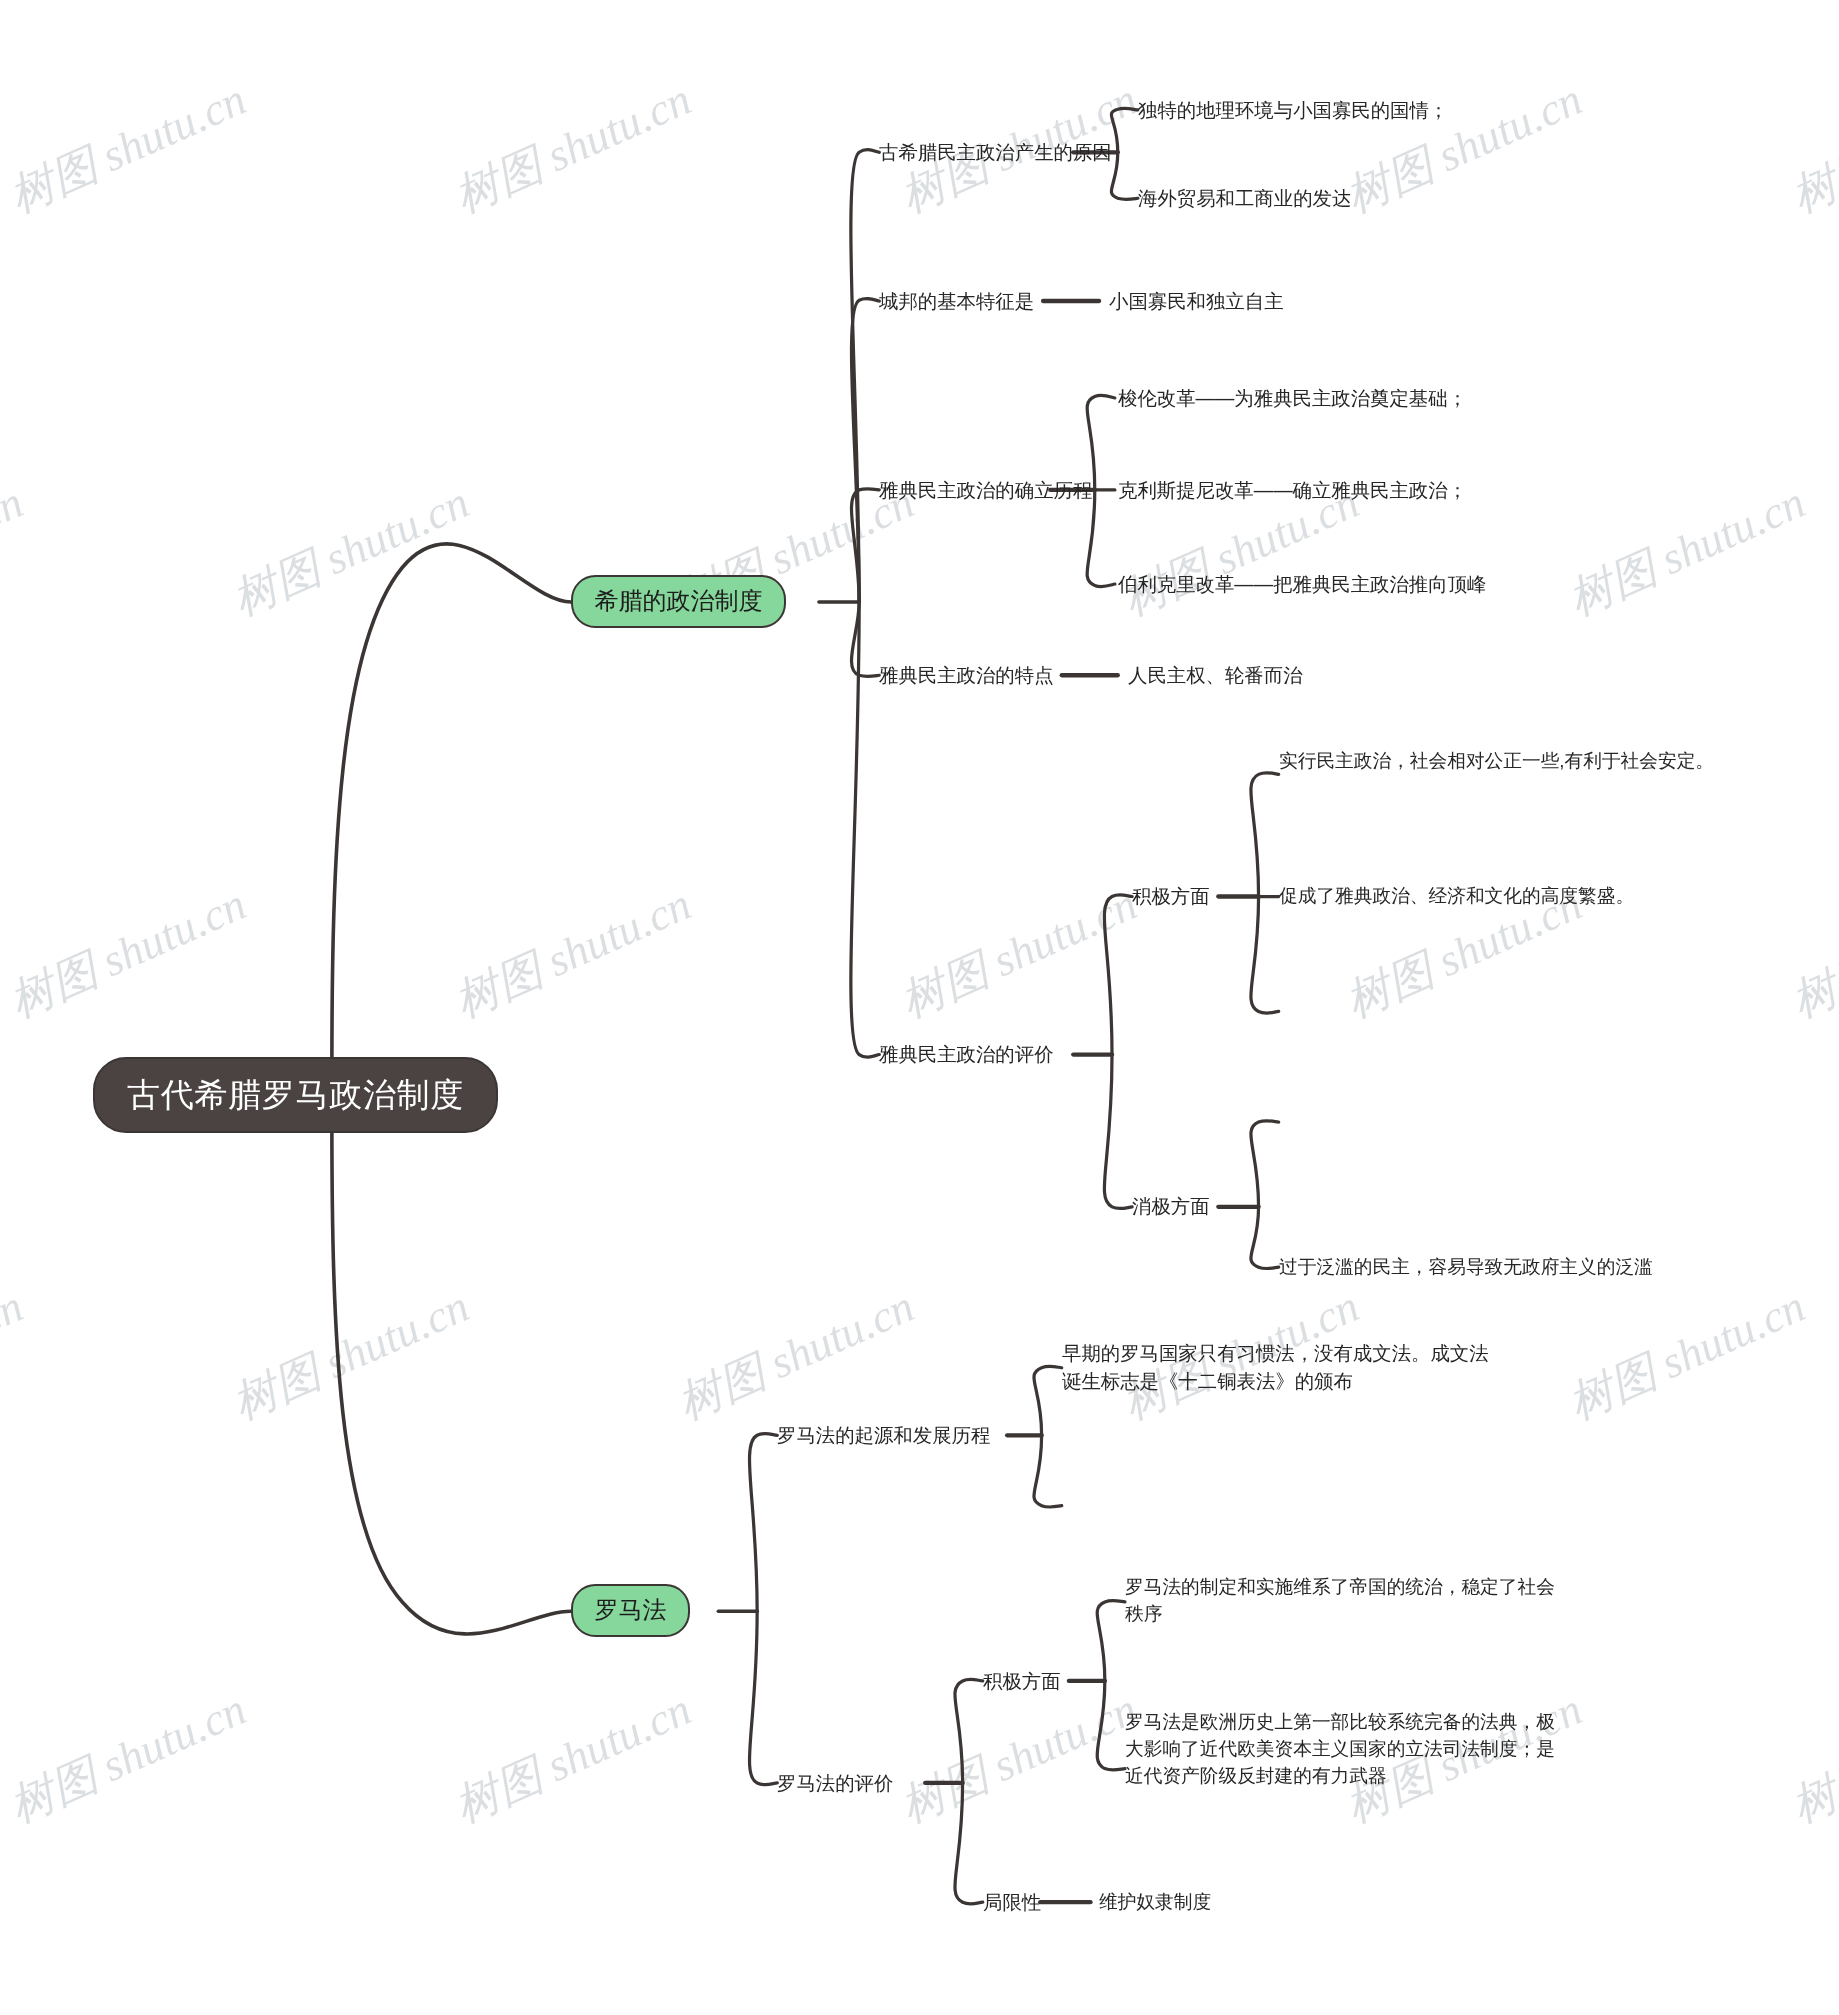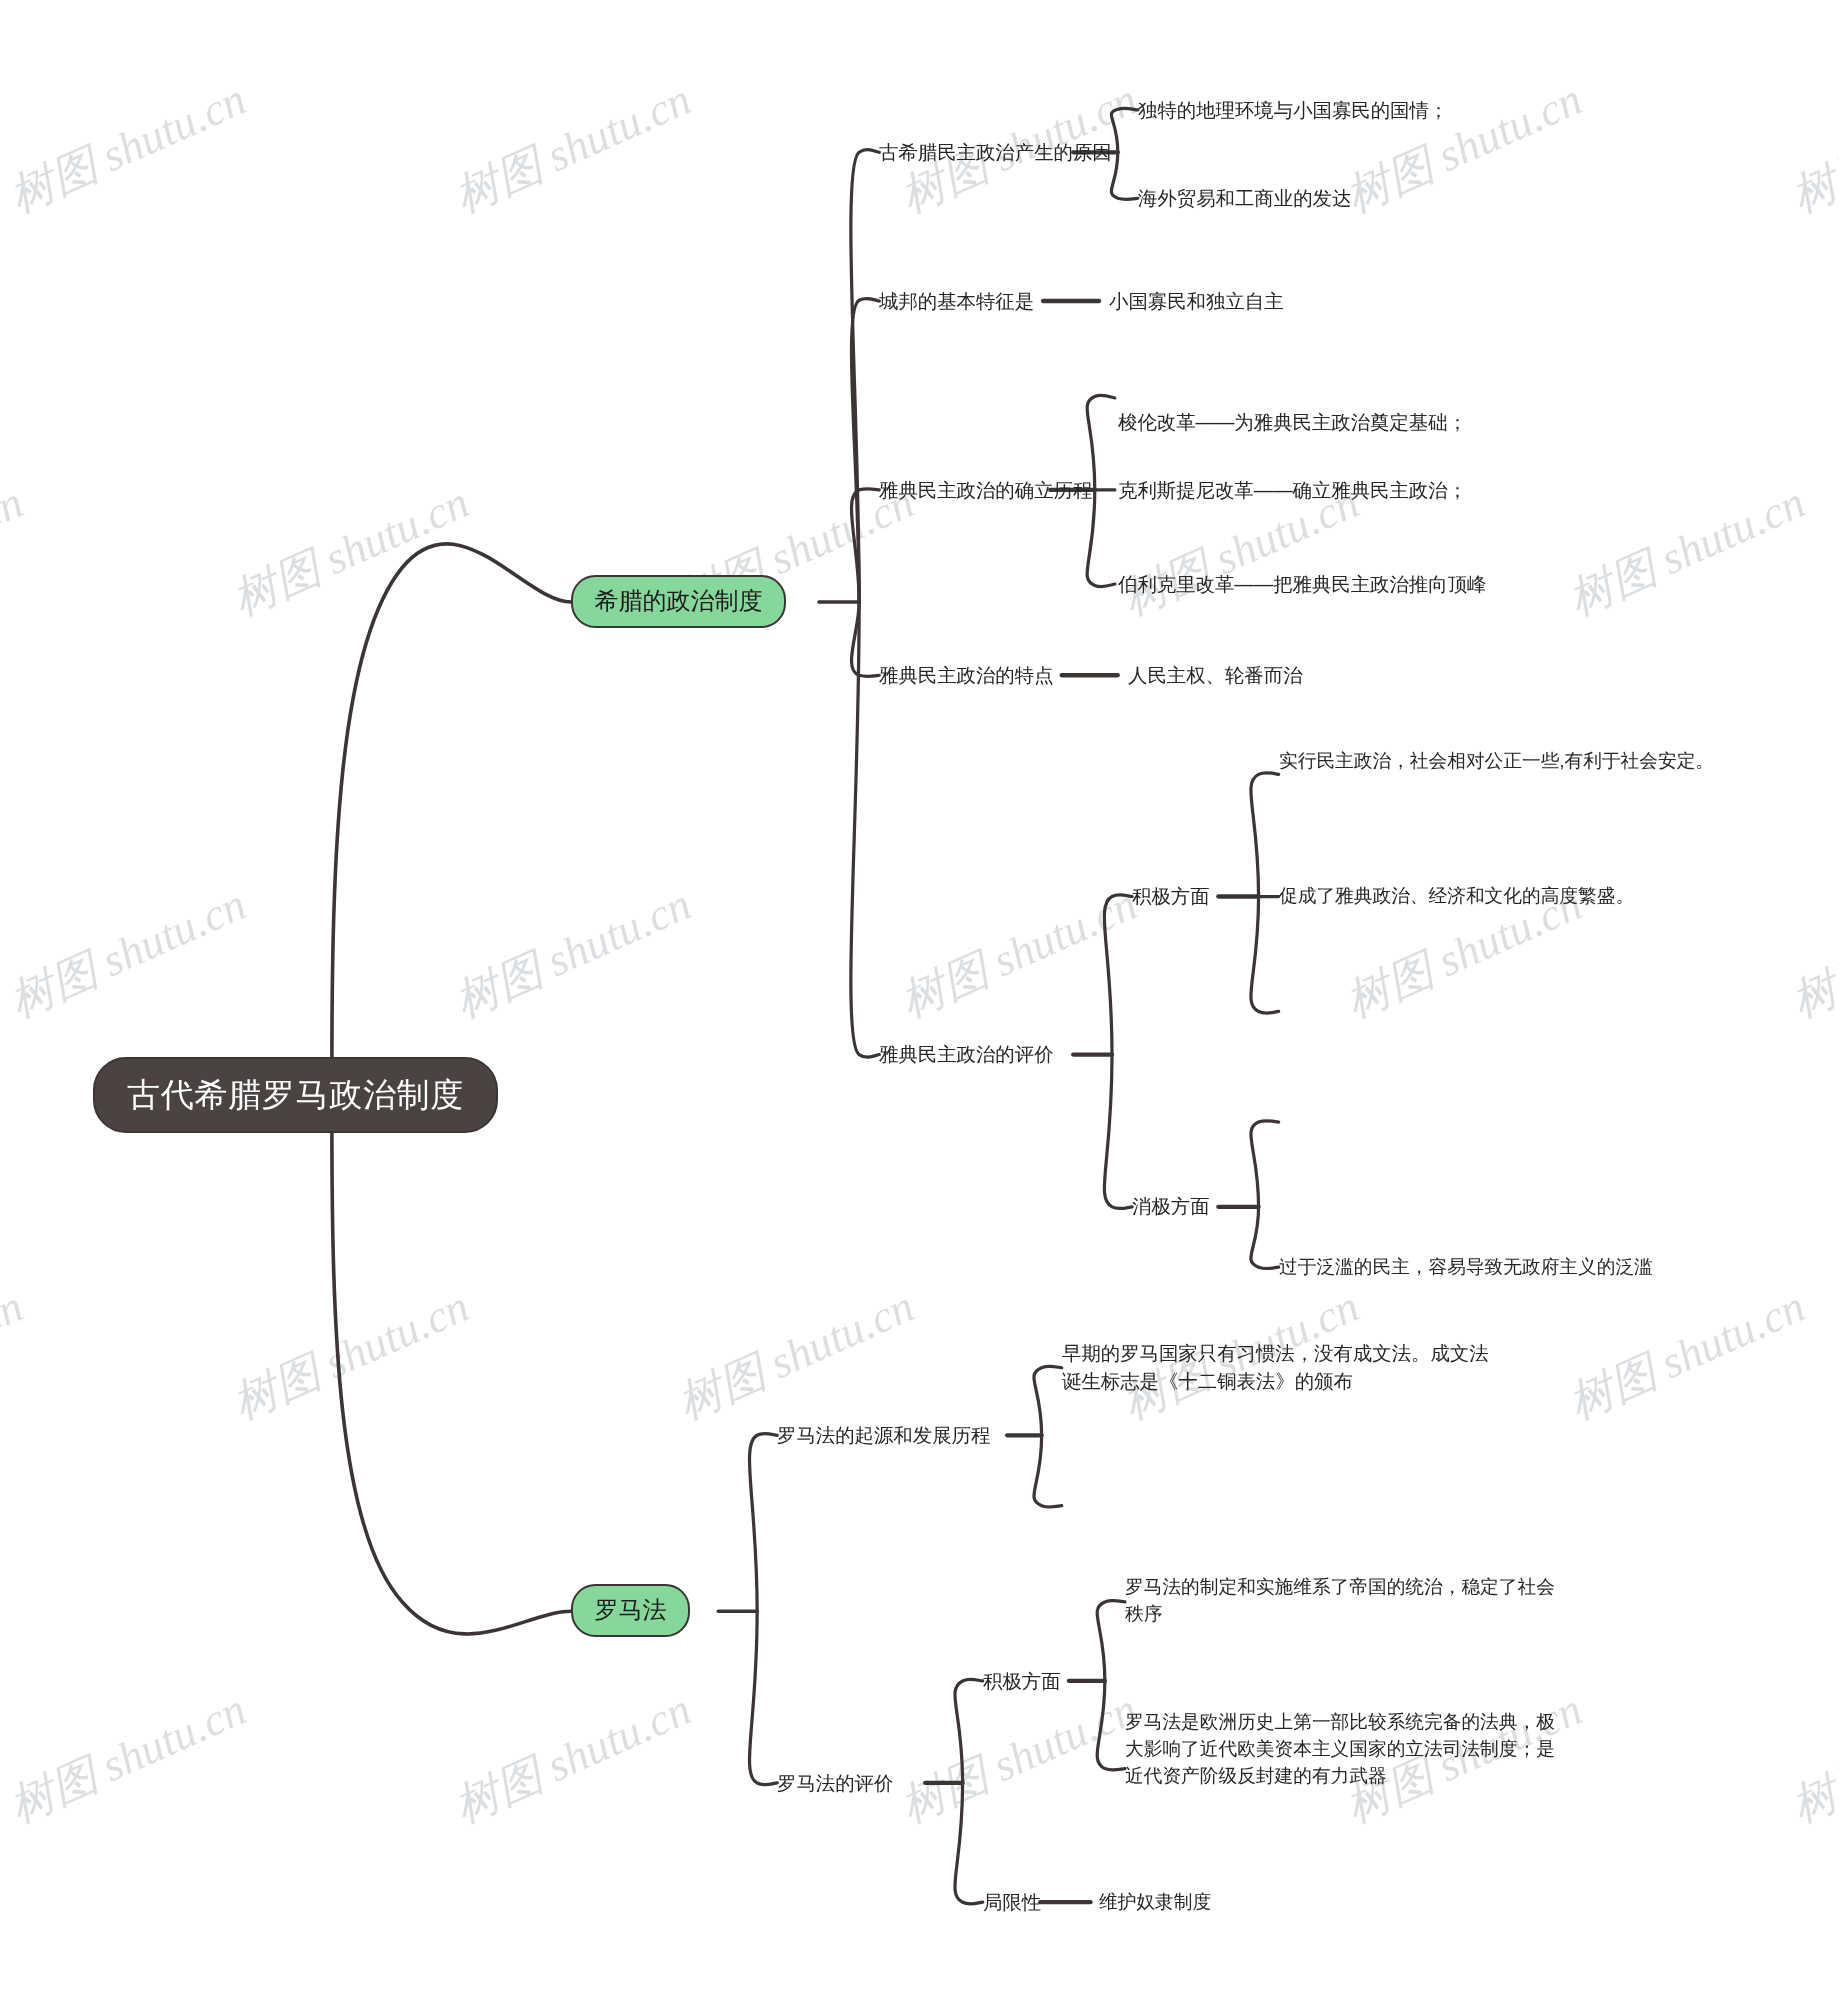--- a/index.html
+++ b/index.html
@@ -212,21 +212,21 @@
     <div class="node branch-node" style="left:571px; top:575px;">希腊的政治制度</div>
 
     <div class="node leaf leaf-l2" style="left:879px; top:138px;">古希腊民主政治产生的原因</div>
     <div class="node leaf leaf-l3" style="left:1138px; top:96px;">独特的地理环境与小国寡民的国情；</div>
     <div class="node leaf leaf-l3" style="left:1138px; top:184px;">海外贸易和工商业的发达</div>
 
     <div class="node leaf leaf-l2" style="left:879px; top:287px;">城邦的基本特征是</div>
     <div class="node leaf leaf-l3" style="left:1109px; top:287px;">小国寡民和独立自主</div>
 
     <div class="node leaf leaf-l2" style="left:879px; top:476px;">雅典民主政治的确立历程</div>
-    <div class="node leaf leaf-l3" style="left:1118px; top:384px;margin-top:24px;">梭伦改革——为雅典民主政治奠定基础；</div>
+    <div class="node leaf leaf-l3" style="left:1118px; top:384px;">梭伦改革——为雅典民主政治奠定基础；</div>
     <div class="node leaf leaf-l3" style="left:1118px; top:476px;">克利斯提尼改革——确立雅典民主政治；</div>
     <div class="node leaf leaf-l3" style="left:1118px; top:570px;">伯利克里改革——把雅典民主政治推向顶峰</div>
 
     <div class="node leaf leaf-l2" style="left:879px; top:661px;">雅典民主政治的特点</div>
     <div class="node leaf leaf-l3" style="left:1128px; top:661px;">人民主权、轮番而治</div>
 
     <div class="node leaf leaf-l2" style="left:879px; top:1040px;">雅典民主政治的评价</div>
 
     <div class="node leaf leaf-l3" style="left:1132px; top:882px;">积极方面</div>
     <div class="node leaf leaf-l4 wrap" style="left:1279px; top:747px; width:437px;">实行民主政治，社会相对公正一些,有利于社会安定。</div>

